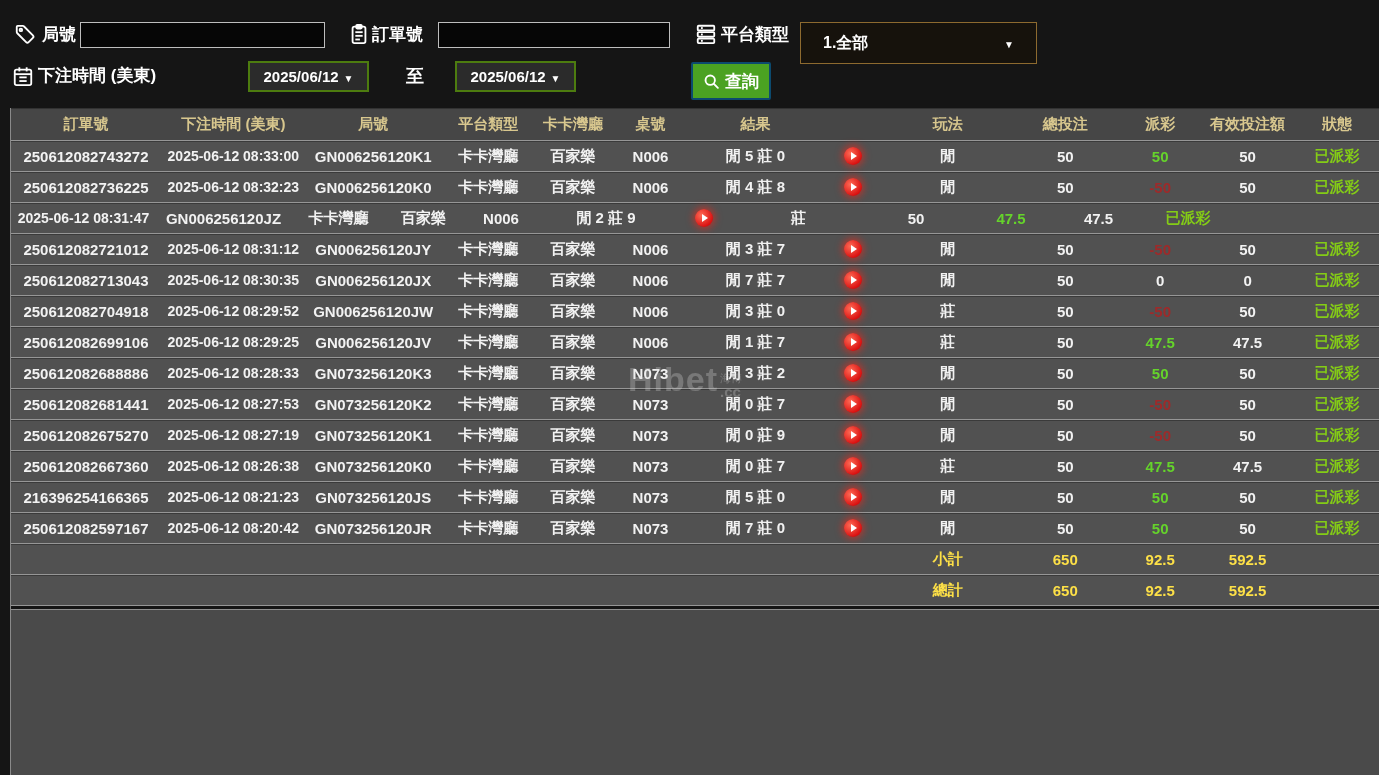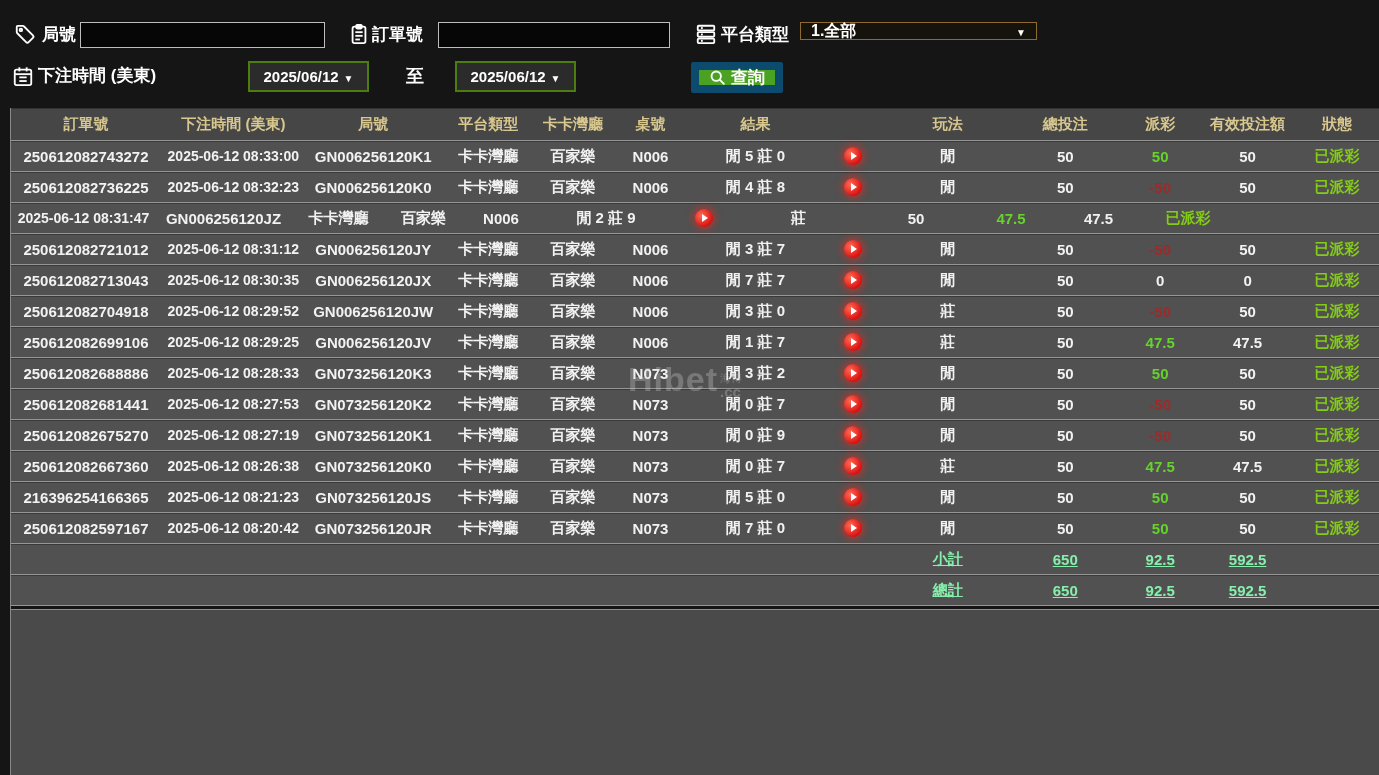--- a/index.html
+++ b/index.html
@@ -7,47 +7,47 @@
               font-family:"Liberation Sans", sans-serif; }
   #app { position:relative; width:1379px; height:775px; }
 
   
   .filters { position:absolute; top:0; left:0; width:100%; height:106px; background:#151515; }
   .f-label { position:absolute; color:#ffffff; font-weight:bold; font-size:17px; white-space:nowrap; }
   .f-icon  { position:absolute; width:22px; height:22px; }
   .f-input { position:absolute; height:26px; background:#060606; border:1px solid #bdbdbd;
              color:#eee; font-size:15px; padding:0 6px; outline:none; }
   .dd { position:absolute; display:flex; align-items:center; color:#fff; font-weight:bold; cursor:pointer; }
-  .dd-platform { left:800px; top:22px; width:237px; height:18px; background:#16120c;
-                 border:1px solid #8d6a2f; font-size:16px; padding:0 10px; justify-content:space-between; }
+  .dd-platform { left:800px; top:22px; width:237px; height:42px; background:#16120c;
+                 border:1px solid #8d6a2f; font-size:16px; padding:0 22px; justify-content:space-between; }
   .dd-date { width:121px; height:31px; background:#2b2b2b; border:2px solid #4d7c0f;
              font-size:15px; justify-content:center; top:61px; }
   .caret::after { content:"▼"; font-size:10px; color:#fff; margin-left:5px; }
-  .btn-query { position:absolute; left:691px; top:62px; height:31px; padding:0 10px;
-               background:#4ba222; border:8px solid #0c4a6e; border-radius:2px;
+  .btn-query { position:absolute; left:691px; top:62px; height:38px; padding:0 10px;
+               background:#4ba222; border:2px solid #0c4a6e; border-radius:2px;
                display:flex; align-items:center; gap:5px; color:#fff; font-weight:bold;
                font-size:17px; cursor:pointer; }
 
   
   .table-wrap { position:absolute; top:108px; left:10px; right:0; bottom:0;
                 display:flex; flex-direction:column; border-left:1px solid #8a8a8a; }
   .t-row { display:flex; flex:0 0 auto; height:31px; background:#515151;
            border-bottom:1px solid #969696; box-shadow: inset 0 1px 0 rgba(0,0,0,.28); }
   .t-head { height:33px; background:#464646; }
   .t-head .cell { color:#d8c78e; font-size:15px; }
   .cell { display:flex; align-items:center; justify-content:center; height:100%;
           color:#f2f2f2; font-size:15px; font-weight:bold; white-space:nowrap; }
   .c1{width:150px;} .c2{width:145px; font-size:14px;} .c3{width:135px;} .c4{width:95px;}
   .c5{width:75px;} .c6{width:80px;} .c7{width:130px;} .c8{width:65px;} .c9{width:125px;}
   .c10{width:110px;} .c11{width:80px;} .c12{width:95px;} .c13{width:84px;}
   .payout.pos { color:#65d32b; }
   .payout.neg { color:#9e2a2a; }
   .payout.zero { color:#f2f2f2; }
   .status { color:#84cc16; }
-  .sum-row .cell { color:#86efac;text-decoration:underline; }
+  .sum-row .cell { color:#fde047; }
   .t-empty { flex:1 1 auto; background:#4a4a4a; margin-top:3px; border-top:1px solid #8f8f8f; }
 
   .play-btn { width:18px; height:18px; border-radius:50%; cursor:pointer;
               background: radial-gradient(circle at 35% 35%, #ff6a55, #d90f0f 72%);
               box-shadow: 0 0 7px 2px rgba(255,35,20,.55);
               display:flex; align-items:center; justify-content:center; }
   .play-btn i { display:block; width:0; height:0; margin-left:2px;
                 border-left:6px solid #fff; border-top:4px solid transparent;
                 border-bottom:4px solid transparent; }
 

